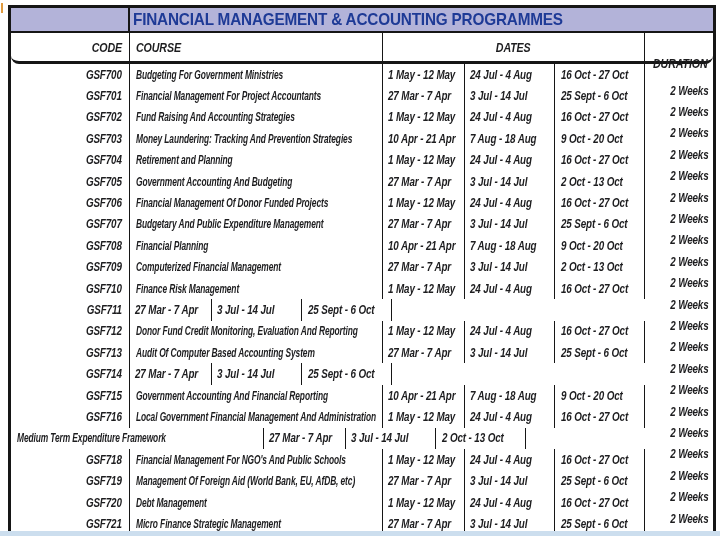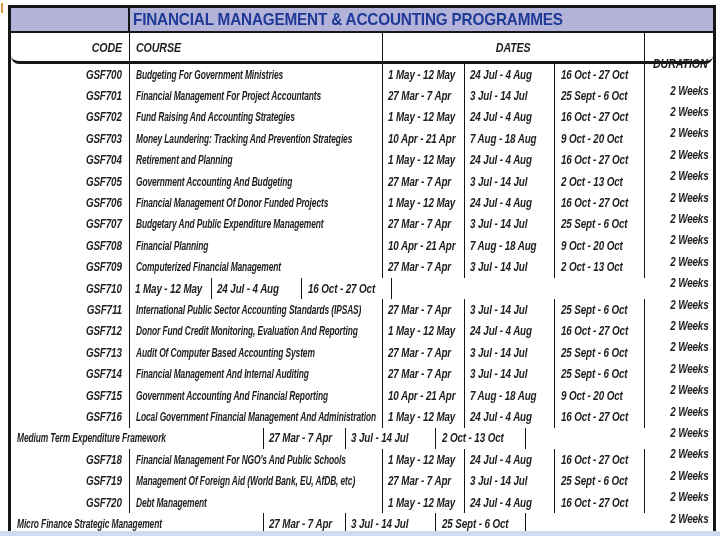--- a/index.html
+++ b/index.html
@@ -334,41 +334,41 @@
     </div>
     <div class="c c-dur">
       <span class="txt txt-c">2 Weeks</span>
     </div>
   </div>
 
   <div class="tr">
     <div class="c c-code">
       <span class="txt txt-r">GSF710</span>
     </div>
+    <div class="c c-course">
+      <span class="txt txt-course">Finance Risk Management</span>
+    </div>
     <div class="c c-d">
       <span class="txt">1 May - 12 May</span>
     </div>
     <div class="c c-d2">
       <span class="txt">24 Jul - 4 Aug</span>
     </div>
     <div class="c c-d3">
       <span class="txt">16 Oct - 27 Oct</span>
     </div>
     <div class="c c-dur">
       <span class="txt txt-c">2 Weeks</span>
     </div>
   </div>
 
   <div class="tr">
     <div class="c c-code">
       <span class="txt txt-r">GSF711</span>
     </div>
-    <div class="c c-course">
-      <span class="txt txt-course">International Public Sector Accounting Standards (IPSAS)</span>
-    </div>
     <div class="c c-d">
       <span class="txt">27 Mar - 7 Apr</span>
     </div>
     <div class="c c-d2">
       <span class="txt">3 Jul - 14 Jul</span>
     </div>
     <div class="c c-d3">
       <span class="txt">25 Sept - 6 Oct</span>
     </div>
     <div class="c c-dur">
@@ -415,23 +415,20 @@
     </div>
     <div class="c c-dur">
       <span class="txt txt-c">2 Weeks</span>
     </div>
   </div>
 
   <div class="tr">
     <div class="c c-code">
       <span class="txt txt-r">GSF714</span>
     </div>
-    <div class="c c-course">
-      <span class="txt txt-course">Financial Management And Internal Auditing</span>
-    </div>
     <div class="c c-d">
       <span class="txt">27 Mar - 7 Apr</span>
     </div>
     <div class="c c-d2">
       <span class="txt">3 Jul - 14 Jul</span>
     </div>
     <div class="c c-d3">
       <span class="txt">25 Sept - 6 Oct</span>
     </div>
     <div class="c c-dur">
@@ -556,20 +553,23 @@
     </div>
     <div class="c c-d3">
       <span class="txt">16 Oct - 27 Oct</span>
     </div>
     <div class="c c-dur">
       <span class="txt txt-c">2 Weeks</span>
     </div>
   </div>
 
   <div class="tr">
+    <div class="c c-code">
+      <span class="txt txt-r">GSF721</span>
+    </div>
     <div class="c c-course">
       <span class="txt txt-course">Micro Finance Strategic Management</span>
     </div>
     <div class="c c-d">
       <span class="txt">27 Mar - 7 Apr</span>
     </div>
     <div class="c c-d2">
       <span class="txt">3 Jul - 14 Jul</span>
     </div>
     <div class="c c-d3">

